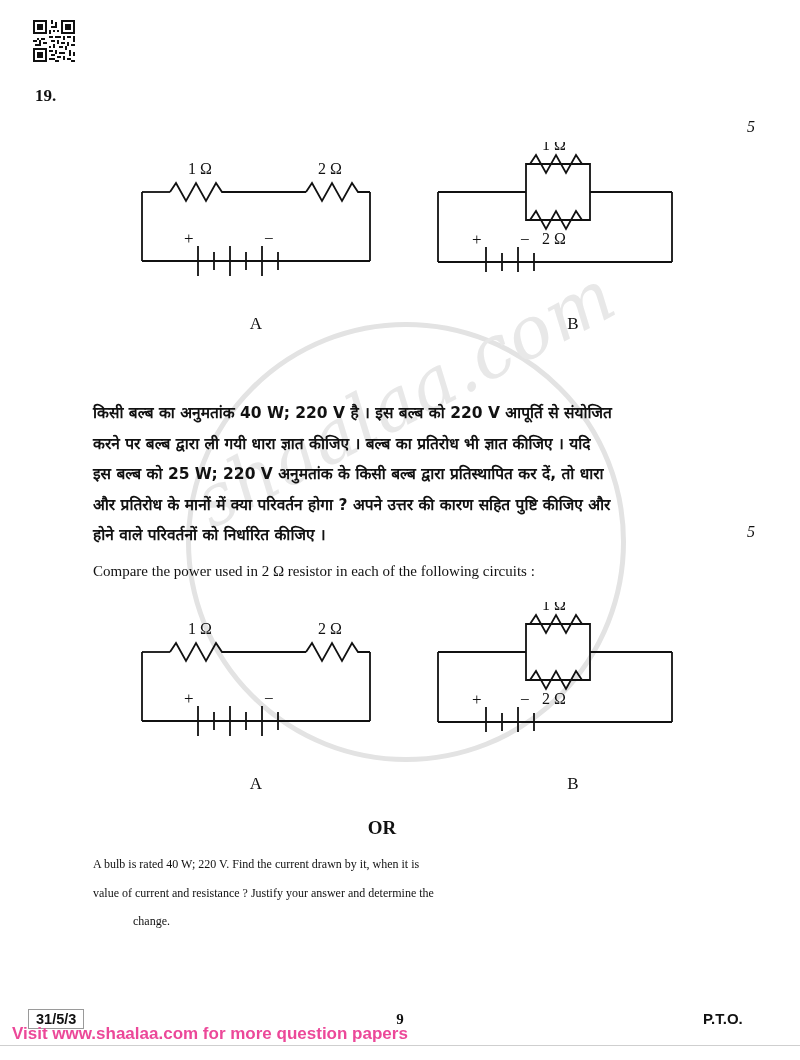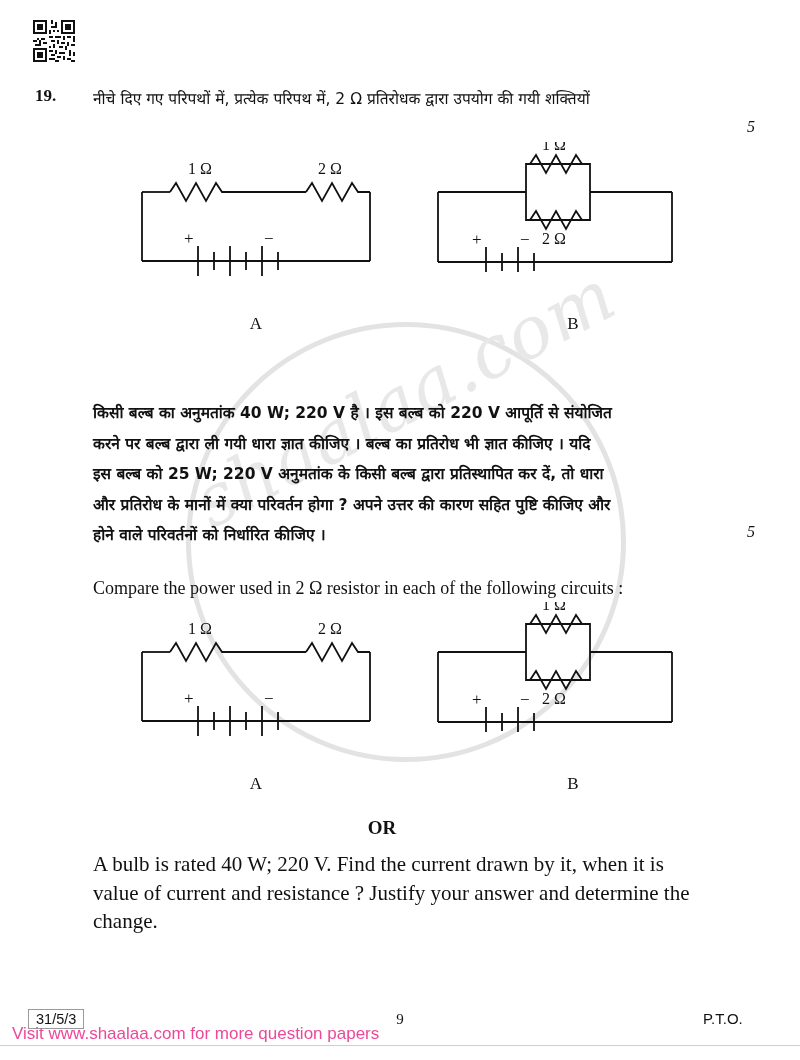--- a/index.html
+++ b/index.html
@@ -63,42 +63,42 @@
 
   .para-hi{
     position:absolute;left:93px;top:398px;width:640px;
     font-family:"DejaVu Sans", sans-serif;
     font-size:15.5px;line-height:30.5px;text-align:justify;font-weight:bold;
   }
   .para-hi span{display:block;}
   .para-hi span:last-child{text-align:left;}
 
   .q-en{
-    position:absolute;left:93px;top:575px;width:650px;
-    font-size:18px;line-height:26px;
+    position:absolute;left:93px;top:558px;width:650px;
+    font-size:15px;line-height:26px;
     font-family:"Liberation Serif", serif;
   }
   .para-en{
     position:absolute;left:93px;top:850px;width:640px;
-    font-size:21px;line-height:28.5px;text-align:justify;
+    font-size:12px;line-height:28.5px;text-align:justify;
     font-family:"Liberation Serif", serif;
   }
   .para-en span{display:block;}
-  .para-en span:last-child{text-align:left;}
+  .para-en span:last-child{text-align:left;margin-left:40px;}
 
   
   .circ{position:absolute;}
   .circ svg{display:block;}
   .cap{
     position:absolute;text-align:center;width:60px;
     font-size:17px;font-family:"Liberation Serif", serif;
   }
 
   
-  .footer{position:absolute;left:0;top:1005px;width:648px;height:50px;z-index:2;}
+  .footer{position:absolute;left:0;top:1005px;width:648px;height:50px;z-index:2;font-weight:bold;}
   .code-box{
     position:absolute;left:28px;top:4px;
     border:1px solid #9a9a9a;padding:1px 7px;
     font-size:14.5px;font-family:"Liberation Sans", sans-serif;
     background:#fff;
   }
   .pageno{
     position:absolute;left:0;top:6px;width:800px;text-align:center;
     font-size:15px;font-family:"Liberation Serif", serif;
   }
@@ -181,21 +181,20 @@
         <rect x="11" y="20" width="2" height="1"></rect>
       <rect x="19" y="20" width="2" height="1"></rect>
     </g>
   </svg>
 
   <div class="content">
 
     <div class="qnum">19.</div>
 
     <div class="q-hi-block">
-      <span>नीचे दिए गए परिपथों में, प्रत्येक परिपथ में, 2 Ω प्रतिरोधक द्वारा उपयोग की गयी शक्तियों</span>
     </div>
     <div class="marks m1">5</div>
 
     <div class="circ" style="left:118px;top:146px;">
       <svg width="270" height="130" viewBox="0 0 270 130">
         <g fill="none" stroke="#111" stroke-width="1.8">
           <path d="M24 46 H52"></path>
           <path d="M52 46 l6 -9 l10 18 l10 -18 l10 18 l10 -18 l6 9 H188"></path>
           <path d="M188 46 l6 -9 l10 18 l10 -18 l10 18 l10 -18 l6 9 H252"></path>
           <path d="M24 46 V115"></path>

